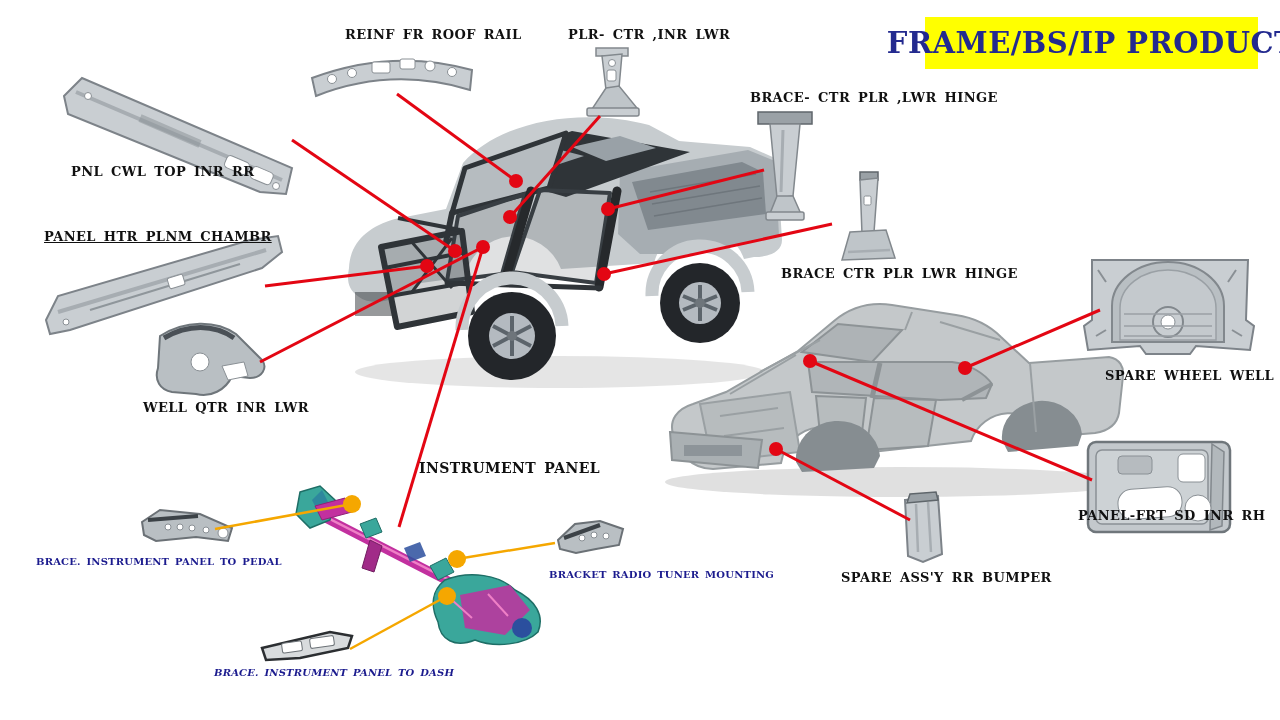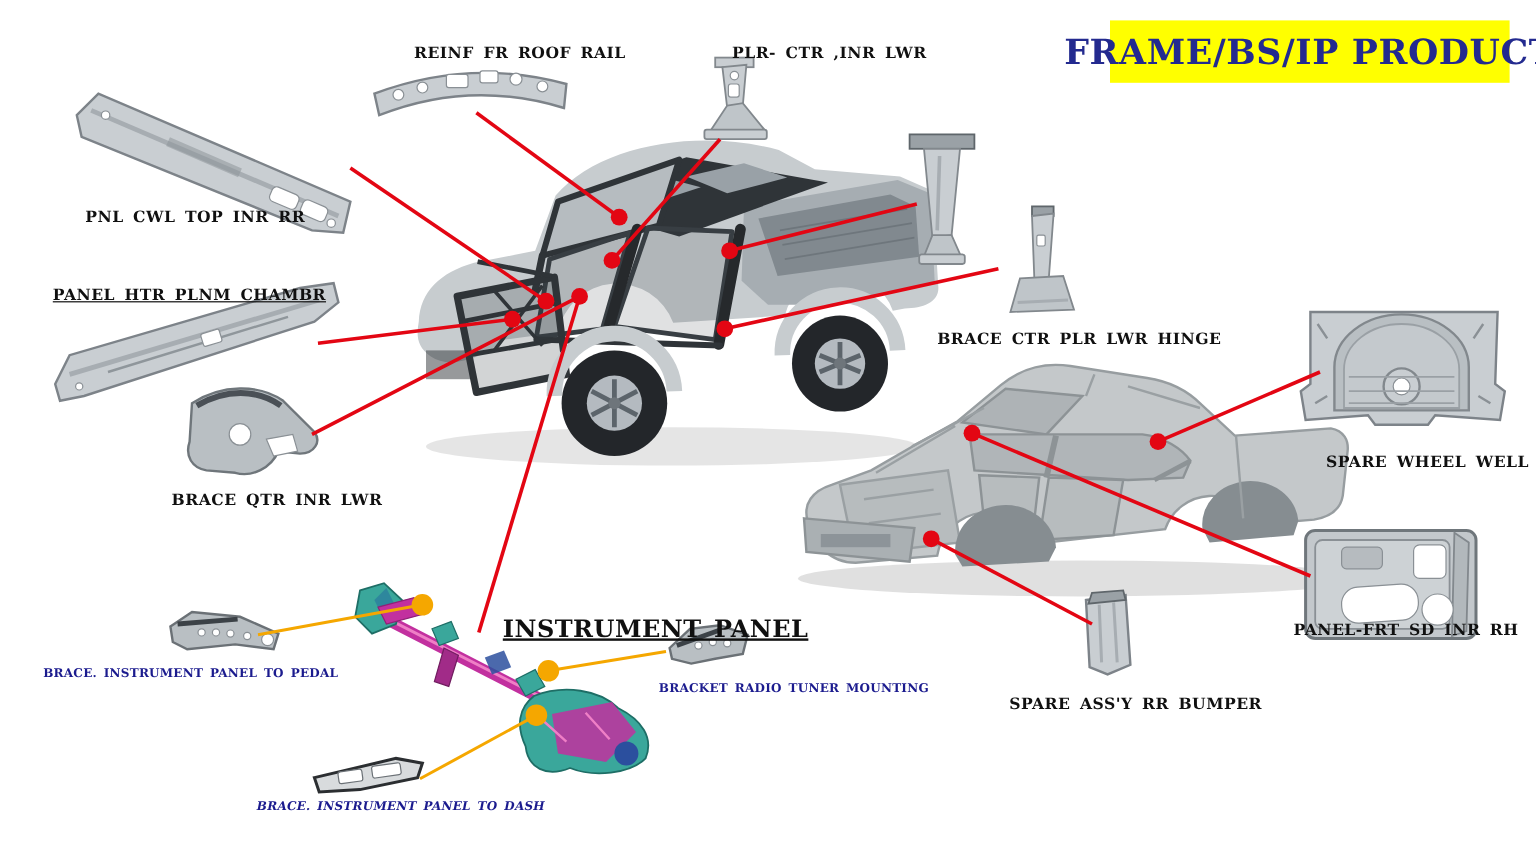--- a/index.html
+++ b/index.html
@@ -1,20 +1,20 @@
 <!DOCTYPE html>
 <html><head>
 <meta charset="utf-8">
 <style>
   html,body{margin:0;padding:0;background:#ffffff;}
   .canvas{position:relative;width:1280px;height:720px;background:#ffffff;overflow:hidden;
           font-family:"DejaVu Serif","Liberation Serif",serif;}
   svg.layer{position:absolute;left:0;top:0;}
   .lbl{position:absolute;font-weight:bold;color:#101010;font-size:13px;letter-spacing:.4px;
-       word-spacing:3px;white-space:nowrap;z-index:5;margin-top:10px;}
+       word-spacing:3px;white-space:nowrap;z-index:5;}
   .lbl-blue{position:absolute;font-weight:bold;color:#1b1b8e;font-size:10px;letter-spacing:.2px;
        word-spacing:2px;white-space:nowrap;z-index:5;}
   .title-banner{position:absolute;left:925px;top:17px;width:333px;height:52px;background:#ffff00;
        display:flex;align-items:center;justify-content:center;z-index:6;}
   .title-text{font-size:29px;font-weight:bold;color:#232a8f;letter-spacing:.5px;white-space:nowrap;}
 </style>
 </head>
 <body>
 
 <div class="canvas">
@@ -259,27 +259,28 @@
       <circle cx="457" cy="559" r="9"></circle>
       <circle cx="447" cy="596" r="9"></circle>
     </g>
   </svg>
 
   <div class="title-banner">
     <span class="title-text">FRAME/BS/IP PRODUCT</span>
   </div>
 
   <div class="lbl" style="left:345px;top:27px;">REINF FR ROOF RAIL</div>
-  <div class="lbl" style="left:610px;top:27px;text-align:right;">PLR- CTR ,INR LWR</div>
+  <div class="lbl" style="left:568px;top:27px;text-align:right;">PLR- CTR ,INR LWR</div>
+  <div class="lbl" style="left:750px;top:90px;">BRACE- CTR PLR ,LWR HINGE</div>
   <div class="lbl" style="left:71px;top:164px;">PNL CWL TOP INR RR</div>
   <div class="lbl" style="left:44px;top:229px;text-decoration:underline;">PANEL HTR PLNM CHAMBR</div>
-  <div class="lbl" style="left:143px;top:400px;">BRACE QTR INR LWR</div>
+  <div class="lbl" style="left:143px;top:400px;">WELL QTR INR LWR</div>
   <div class="lbl" style="left:781px;top:266px;text-align:center;">BRACE CTR PLR LWR HINGE</div>
   <div class="lbl" style="left:1105px;top:368px;">SPARE WHEEL WELL</div>
   <div class="lbl" style="left:1078px;top:508px;">PANEL-FRT SD INR RH</div>
   <div class="lbl" style="left:841px;top:570px;">SPARE ASS'Y RR BUMPER</div>
-  <div class="lbl" style="left:419px;top:502px;font-size:20px;text-decoration:underline;">INSTRUMENT PANEL</div>
+  <div class="lbl" style="left:419px;top:460px;font-size:14px;">INSTRUMENT PANEL</div>
 
   <div class="lbl-blue" style="left:36px;top:556px;">BRACE. INSTRUMENT PANEL TO PEDAL</div>
   <div class="lbl-blue" style="left:549px;top:569px;">BRACKET RADIO TUNER MOUNTING</div>
   <div class="lbl-blue" style="left:214px;top:667px;font-style:italic;">BRACE. INSTRUMENT PANEL TO DASH</div>
 
 </div>
 
 </body></html>

